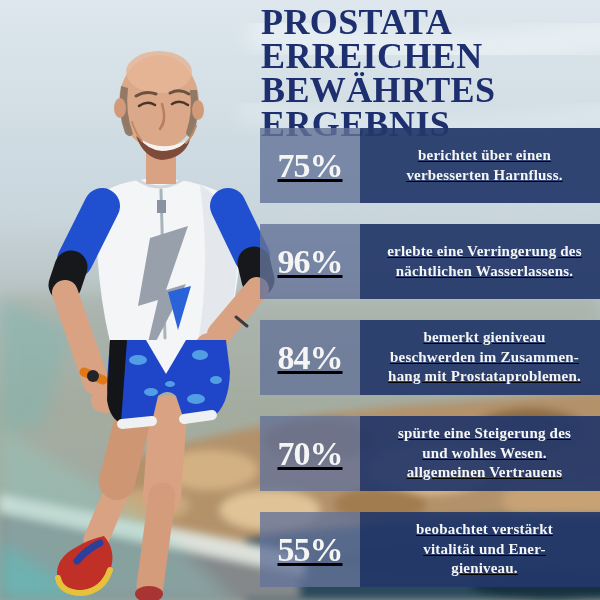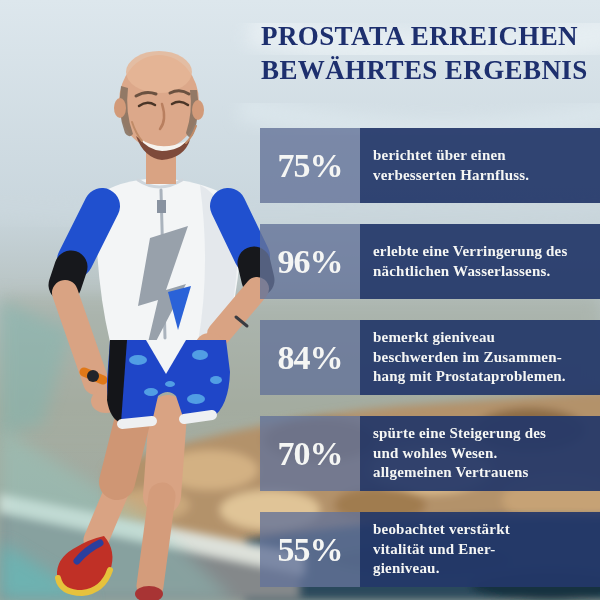--- a/index.html
+++ b/index.html
@@ -10,39 +10,39 @@
   }
   html,body{margin:0;padding:0;background:#222;}
   .canvas{
     position:relative;width:600px;height:600px;overflow:hidden;
     font-family:"Liberation Serif","DejaVu Serif",serif;
     background:#c9d5db;
   }
   .bg{position:absolute;inset:0;width:600px;height:600px;display:block;}
   
   .headline{
-    position:absolute;left:261px;top:19px;width:330px;
+    position:absolute;left:261px;top:5px;width:330px;
     color:var(--title-navy,#1d2f6e);
-    font-weight:bold;font-size:27px;line-height:34px;letter-spacing:.4px;
+    font-weight:bold;font-size:36px;line-height:34px;letter-spacing:.4px;
   }
   
   .stats{position:absolute;left:260px;top:128px;right:0;}
-  .row{display:flex;align-items:stretch;height:75px;margin-bottom:21px;}
+  .row{display:flex;align-items:stretch;height:75px;margin-bottom:21px;text-decoration:underline;}
   .pct{
     width:100px;flex:0 0 100px;display:flex;align-items:center;justify-content:center;
     background:rgba(100,115,152,.8);
     color:var(--text-white,#f5f6f4);
     font-weight:bold;font-size:34px;letter-spacing:-1px;
   }
   .txt{
     flex:1;display:flex;flex-direction:column;justify-content:center;
     background:rgba(35,56,105,.93);
     color:var(--text-white,#f5f6f4);
     font-weight:bold;font-size:15px;line-height:19.5px;
-    padding:4px 4px 4px 13px;letter-spacing:.2px;
+    padding:4px 4px 4px 13px;letter-spacing:.2px;text-align:center;
   }
   .txt div{white-space:nowrap;}
 </style>
 </head>
 <body>
 
 <div class="canvas">
 
   <svg class="bg" viewBox="0 0 600 600" preserveAspectRatio="none" aria-hidden="true">
     <defs>

